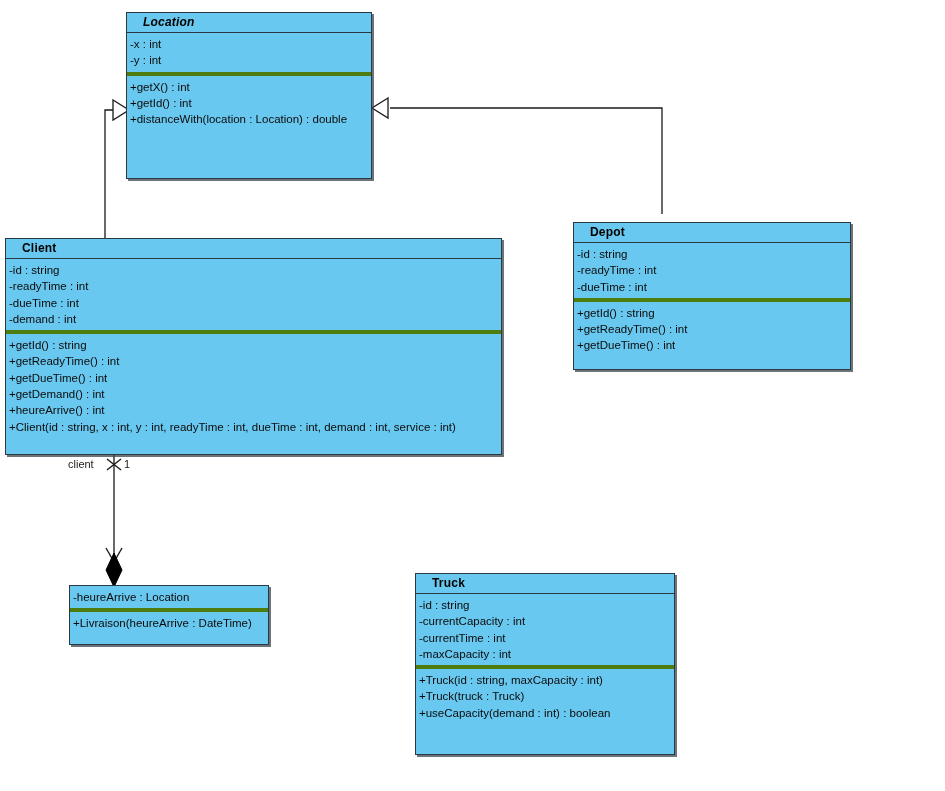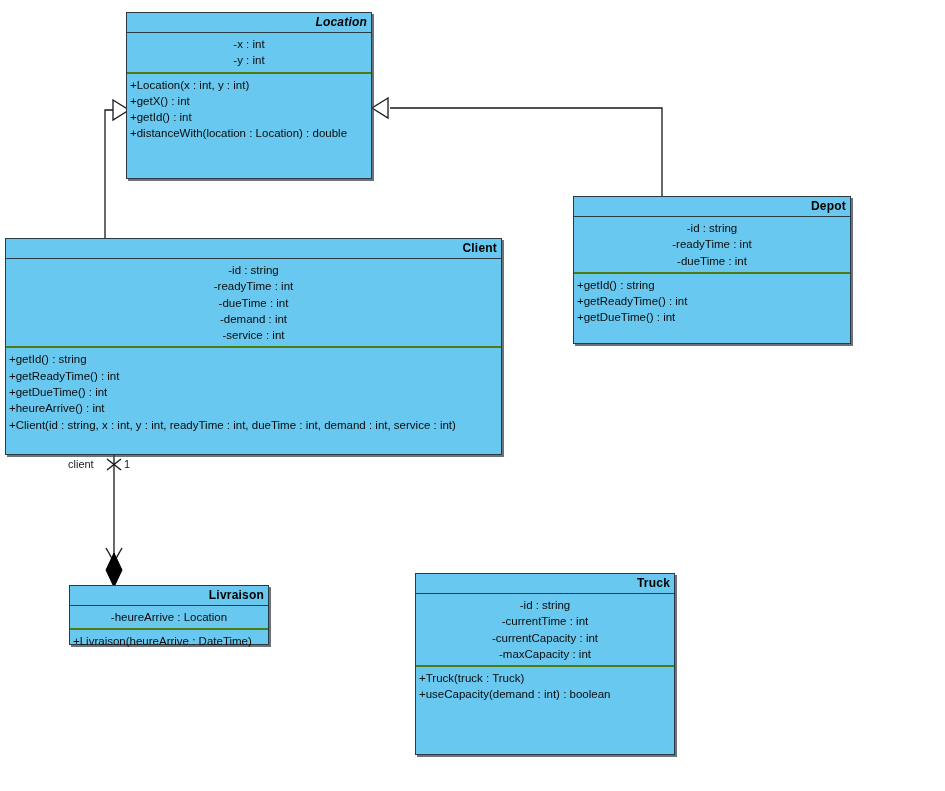--- a/index.html
+++ b/index.html
@@ -29,39 +29,38 @@
   .uml-class {
     position: absolute;
     box-sizing: border-box;
     background: #69c8ef;
     border: 1px solid #2b3a42;
     box-shadow: 2px 2px 0 0 rgba(60,70,76,0.75);
     z-index: 5;
   }
   .uml-title {
     box-sizing: border-box;
-    text-align: right;
+    text-align: left;
     font-size: 12px;
     font-weight: bold;
     color: #000000;
     padding: 3px 4px 3px 16px;
     border-bottom: 1px solid #2b3a42;
     line-height: 13px;
     letter-spacing: 0.2px;
   }
   .uml-title.abstract {
     font-style: italic;
   }
   .uml-compartment {
     box-sizing: border-box;
     padding: 3px 0 3px 0;
   }
   .uml-compartment.with-rule {
-    border-bottom: 2px solid #4d7c0f;
-    text-align: center;
+    border-bottom: 4px solid #4d7c0f;
   }
   .uml-member {
     font-size: 11.5px;
     color: #0b0b0b;
     line-height: 16.3px;
     white-space: nowrap;
     padding-left: 3px;
     padding-right: 3px;
   }
   .edge-label {
@@ -108,78 +107,77 @@
     </g>
   </svg>
 
   <div class="uml-class" id="class-location" style="left:126px; top:12px; width:246px; height:167px;">
     <div class="uml-title abstract">Location</div>
     <div class="uml-compartment with-rule">
       <div class="uml-member">-x : int</div>
       <div class="uml-member">-y : int</div>
     </div>
     <div class="uml-compartment">
-      <div class="uml-member">+Location(x : int, y : int)</div>
       <div class="uml-member">+getX() : int</div>
       <div class="uml-member">+getId() : int</div>
       <div class="uml-member">+distanceWith(location : Location) : double</div>
     </div>
   </div>
 
   <div class="uml-class" id="class-client" style="left:5px; top:238px; width:497px; height:217px;">
     <div class="uml-title">Client</div>
     <div class="uml-compartment with-rule">
       <div class="uml-member">-id : string</div>
       <div class="uml-member">-readyTime : int</div>
       <div class="uml-member">-dueTime : int</div>
       <div class="uml-member">-demand : int</div>
-      <div class="uml-member">-service : int</div>
     </div>
     <div class="uml-compartment">
       <div class="uml-member">+getId() : string</div>
       <div class="uml-member">+getReadyTime() : int</div>
       <div class="uml-member">+getDueTime() : int</div>
+      <div class="uml-member">+getDemand() : int</div>
       <div class="uml-member">+heureArrive() : int</div>
       <div class="uml-member">+Client(id : string, x : int, y : int, readyTime : int, dueTime : int, demand : int, service : int)</div>
     </div>
   </div>
 
-  <div class="uml-class" id="class-depot" style="left:573px; top:196px; width:278px; height:148px;">
+  <div class="uml-class" id="class-depot" style="left:573px; top:222px; width:278px; height:148px;">
     <div class="uml-title">Depot</div>
     <div class="uml-compartment with-rule">
       <div class="uml-member">-id : string</div>
       <div class="uml-member">-readyTime : int</div>
       <div class="uml-member">-dueTime : int</div>
     </div>
     <div class="uml-compartment">
       <div class="uml-member">+getId() : string</div>
       <div class="uml-member">+getReadyTime() : int</div>
       <div class="uml-member">+getDueTime() : int</div>
     </div>
   </div>
 
   <div class="uml-class" id="class-livraison" style="left:69px; top:585px; width:200px; height:60px;">
-    <div class="uml-title">Livraison</div>
     <div class="uml-compartment with-rule">
       <div class="uml-member">-heureArrive : Location</div>
     </div>
     <div class="uml-compartment">
       <div class="uml-member">+Livraison(heureArrive : DateTime)</div>
     </div>
   </div>
 
   <div class="uml-class" id="class-truck" style="left:415px; top:573px; width:260px; height:182px;">
     <div class="uml-title">Truck</div>
     <div class="uml-compartment with-rule">
       <div class="uml-member">-id : string</div>
+      <div class="uml-member">-currentCapacity : int</div>
       <div class="uml-member">-currentTime : int</div>
-      <div class="uml-member">-currentCapacity : int</div>
       <div class="uml-member">-maxCapacity : int</div>
     </div>
     <div class="uml-compartment">
+      <div class="uml-member">+Truck(id : string, maxCapacity : int)</div>
       <div class="uml-member">+Truck(truck : Truck)</div>
       <div class="uml-member">+useCapacity(demand : int) : boolean</div>
     </div>
   </div>
 
   <div class="edge-label" id="label-client-role">client</div>
   <div class="edge-label" id="label-client-mult">1</div>
 
 </div>
 

